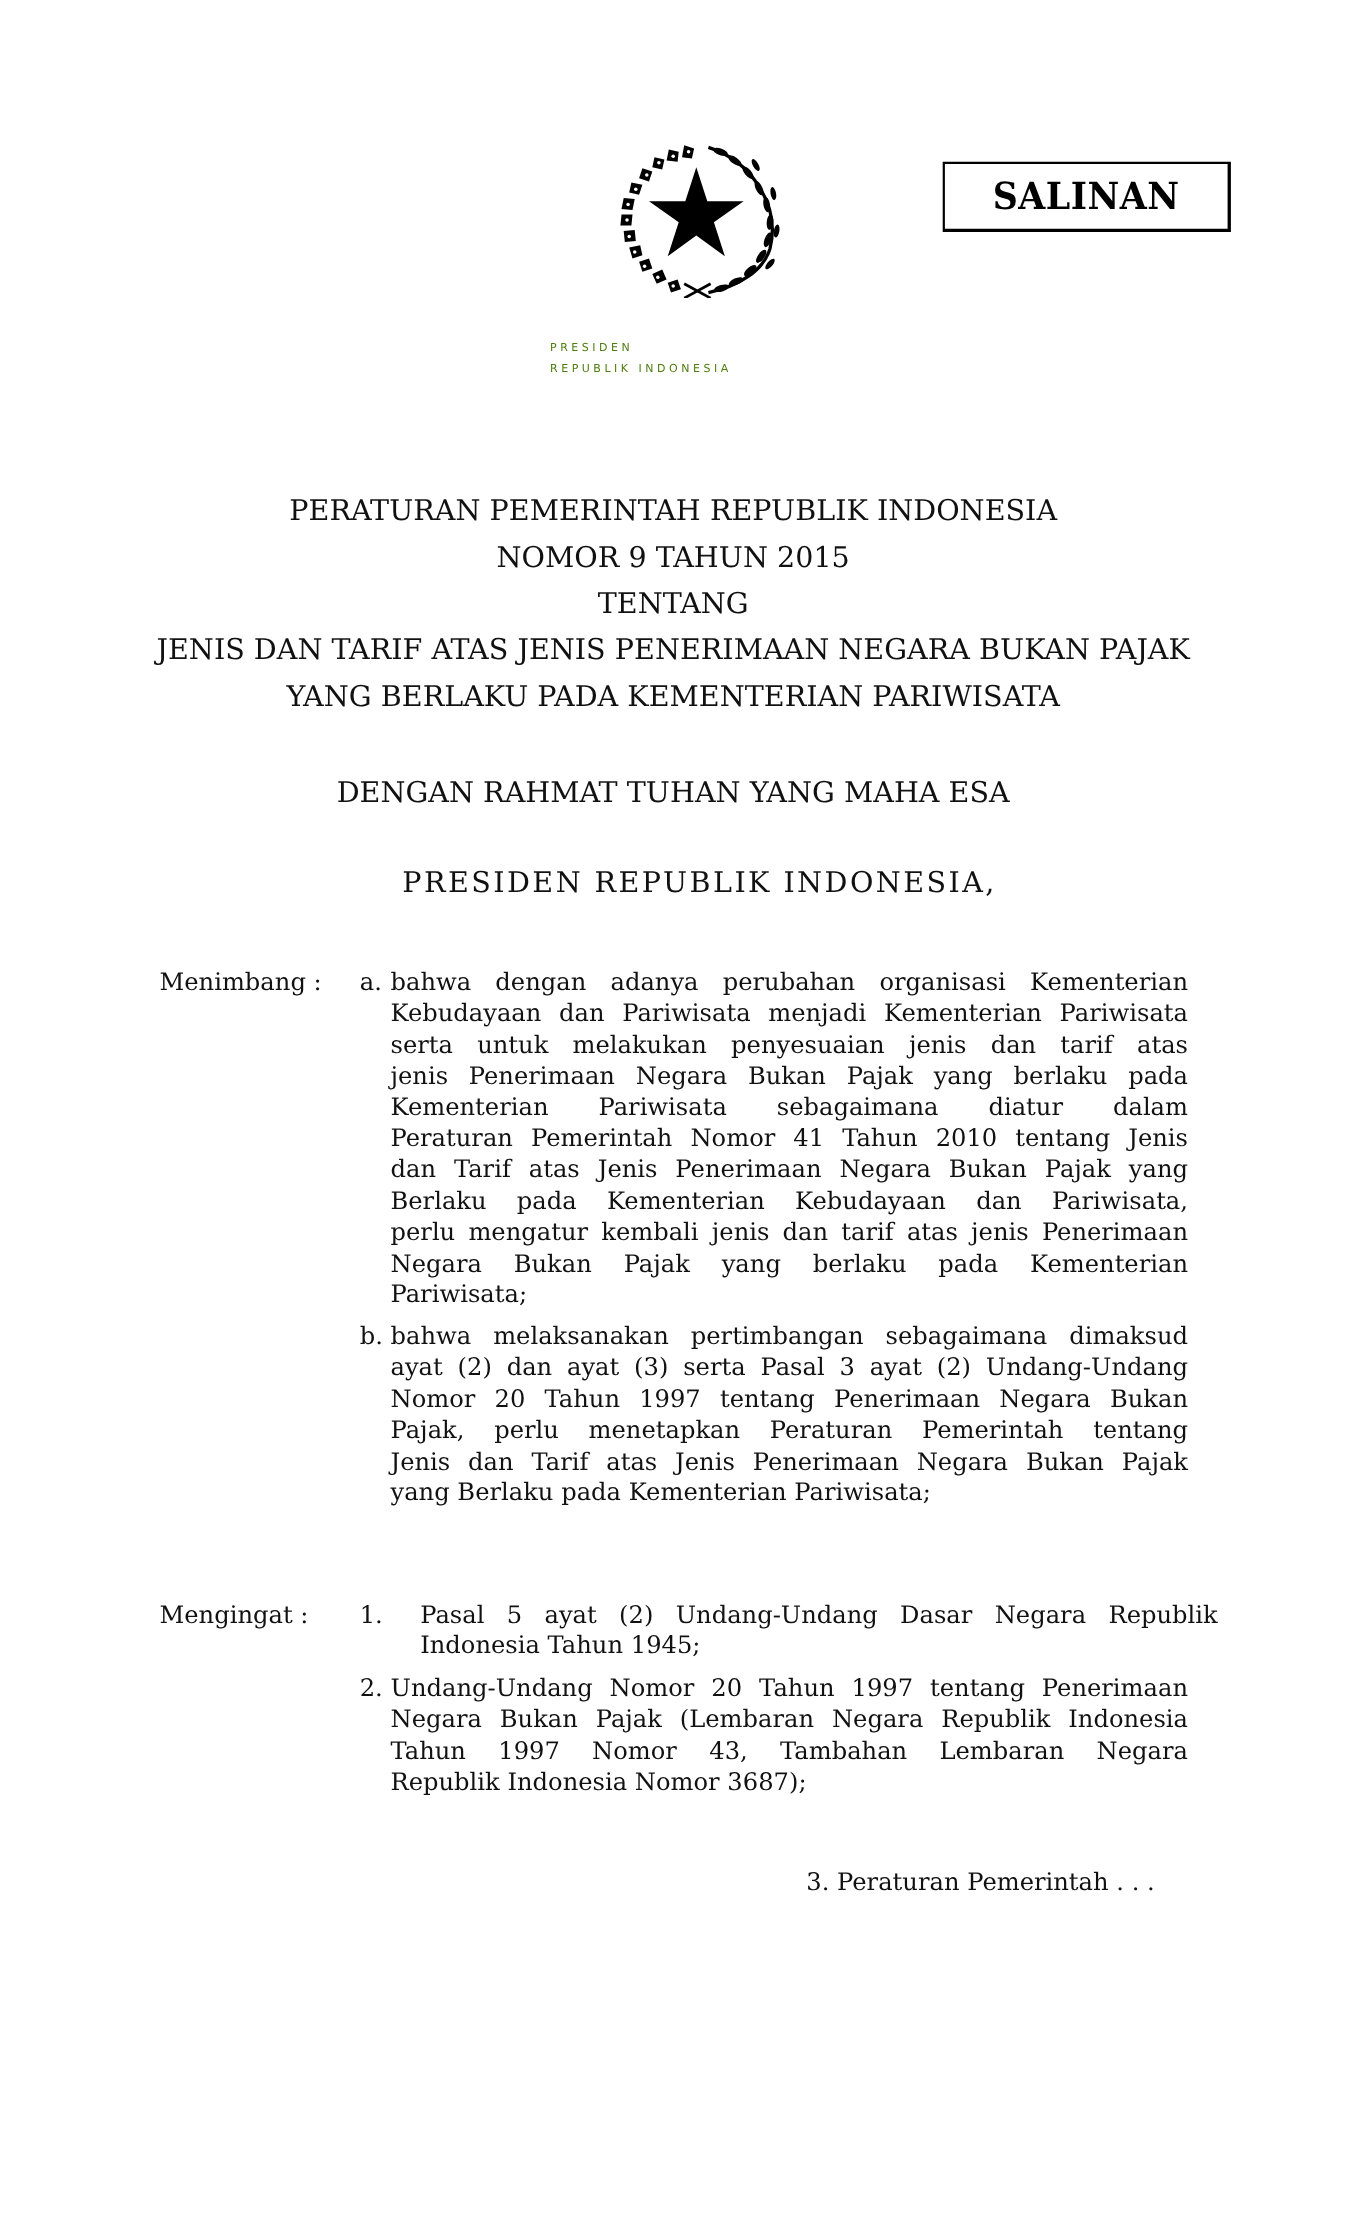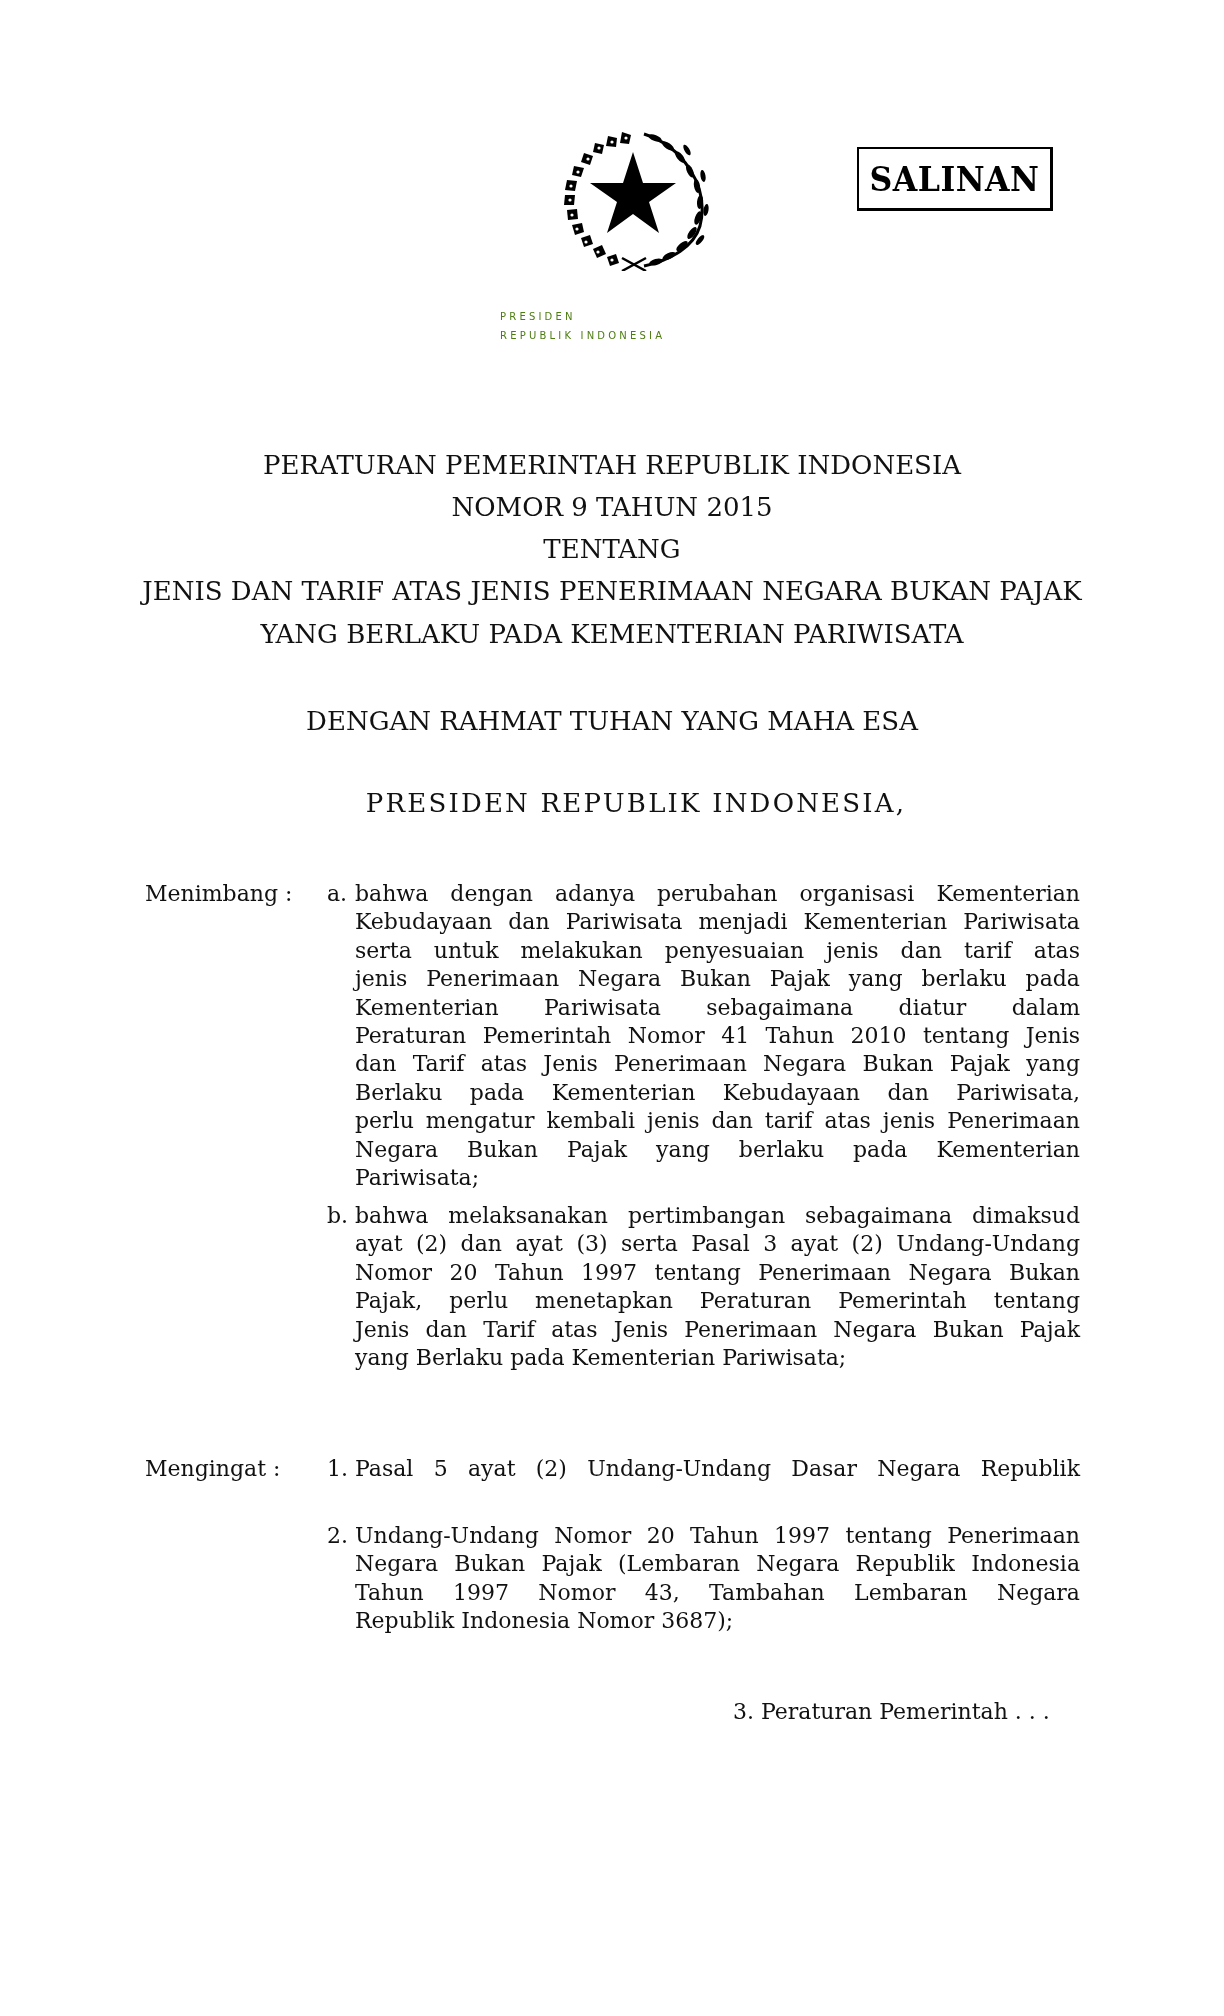--- a/index.html
+++ b/index.html
@@ -3,21 +3,21 @@
 <meta charset="utf-8">
 <style>
   html, body { margin: 0; padding: 0; background: #ffffff; }
   body { width: 1224px; height: 2016px; position: relative; overflow: hidden;
          font-family: "DejaVu Serif", "Liberation Serif", serif; color: #111111; }
   .abs { position: absolute; }
   .emblem { left: 560px; top: 126px; width: 150px; height: 145px; }
   .seal-caption { left: 500px; width: 276px; text-align: left;
                   font-family: "DejaVu Sans", "Liberation Sans", sans-serif;
                   font-size: 10px; letter-spacing: 3.2px; color: #4d7c0f; line-height: 19px; }
-  .salinan-box { left: 857px; top: 147px; width: 196px; height: 64px;
+  .salinan-box { left: 857px; top: 147px; width: 262px; height: 64px;
                  border: 2px solid #000; border-right-width: 3px; border-bottom-width: 3px; box-sizing: border-box;
                  display: flex; align-items: center; justify-content: center; }
   .salinan-text { font-family: "DejaVu Serif", "Liberation Serif", serif; font-weight: bold;
                   font-size: 34px; letter-spacing: 0.5px; color: #000; transform: scaleX(0.93); }
   .heading { left: 0; width: 1224px; text-align: center; font-size: 26px; line-height: 26px; }
   .heading-wide { letter-spacing: 2.2px; margin-left: 24px; }
   .label { font-size: 22px; line-height: 28.4px; }
   .marker { font-size: 22px; line-height: 28.4px; }
   .body-col { left: 355px; width: 725px; font-size: 22px; line-height: 28.4px; }
   .line { display: block; text-align: justify; text-align-last: justify; white-space: nowrap; height: 28.4px; }
@@ -123,22 +123,23 @@
   <span class="line">ayat (2) dan ayat (3) serta Pasal 3 ayat (2) Undang-Undang</span>
   <span class="line">Nomor 20 Tahun 1997 tentang Penerimaan Negara Bukan</span>
   <span class="line">Pajak, perlu menetapkan Peraturan Pemerintah tentang</span>
   <span class="line">Jenis dan Tarif atas Jenis Penerimaan Negara Bukan Pajak</span>
   <span class="line last">yang Berlaku pada Kementerian Pariwisata;</span>
 </div>
 
 <div class="abs label" style="left:145px; top:1455px;">Mengingat :</div>
 
 <div class="abs marker" style="left:327px; top:1455px;">1.</div>
-<div class="abs body-col" style="top:1455px;">
+<div class="abs body-col" style="top:1455px;margin-left:27px;">
   <span class="line">Pasal 5 ayat (2) Undang-Undang Dasar Negara Republik</span>
+  <span class="line last">Indonesia Tahun 1945;</span>
 </div>
 
 <div class="abs marker" style="left:327px; top:1522px;">2.</div>
 <div class="abs body-col" style="top:1522px;">
   <span class="line">Undang-Undang Nomor 20 Tahun 1997 tentang Penerimaan</span>
   <span class="line">Negara Bukan Pajak (Lembaran Negara Republik Indonesia</span>
   <span class="line">Tahun 1997 Nomor 43, Tambahan Lembaran Negara</span>
   <span class="line last">Republik Indonesia Nomor 3687);</span>
 </div>
 

